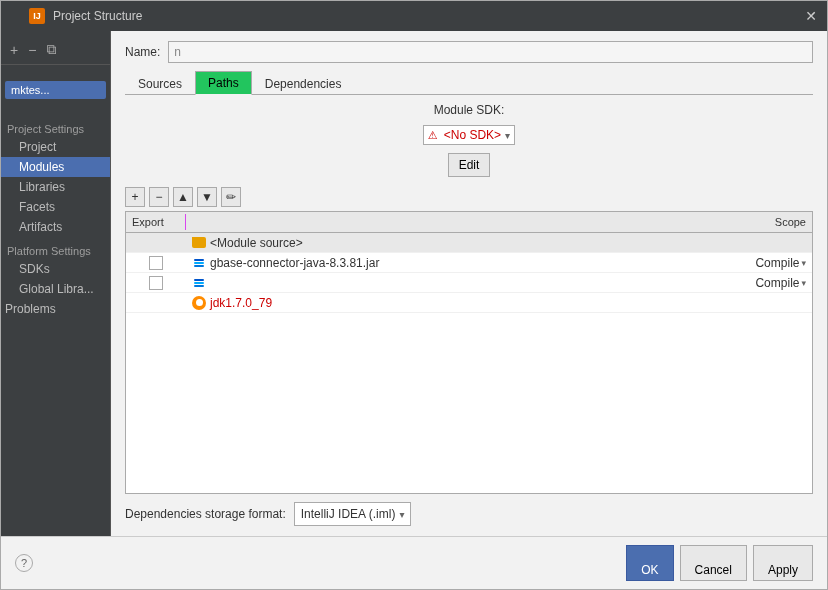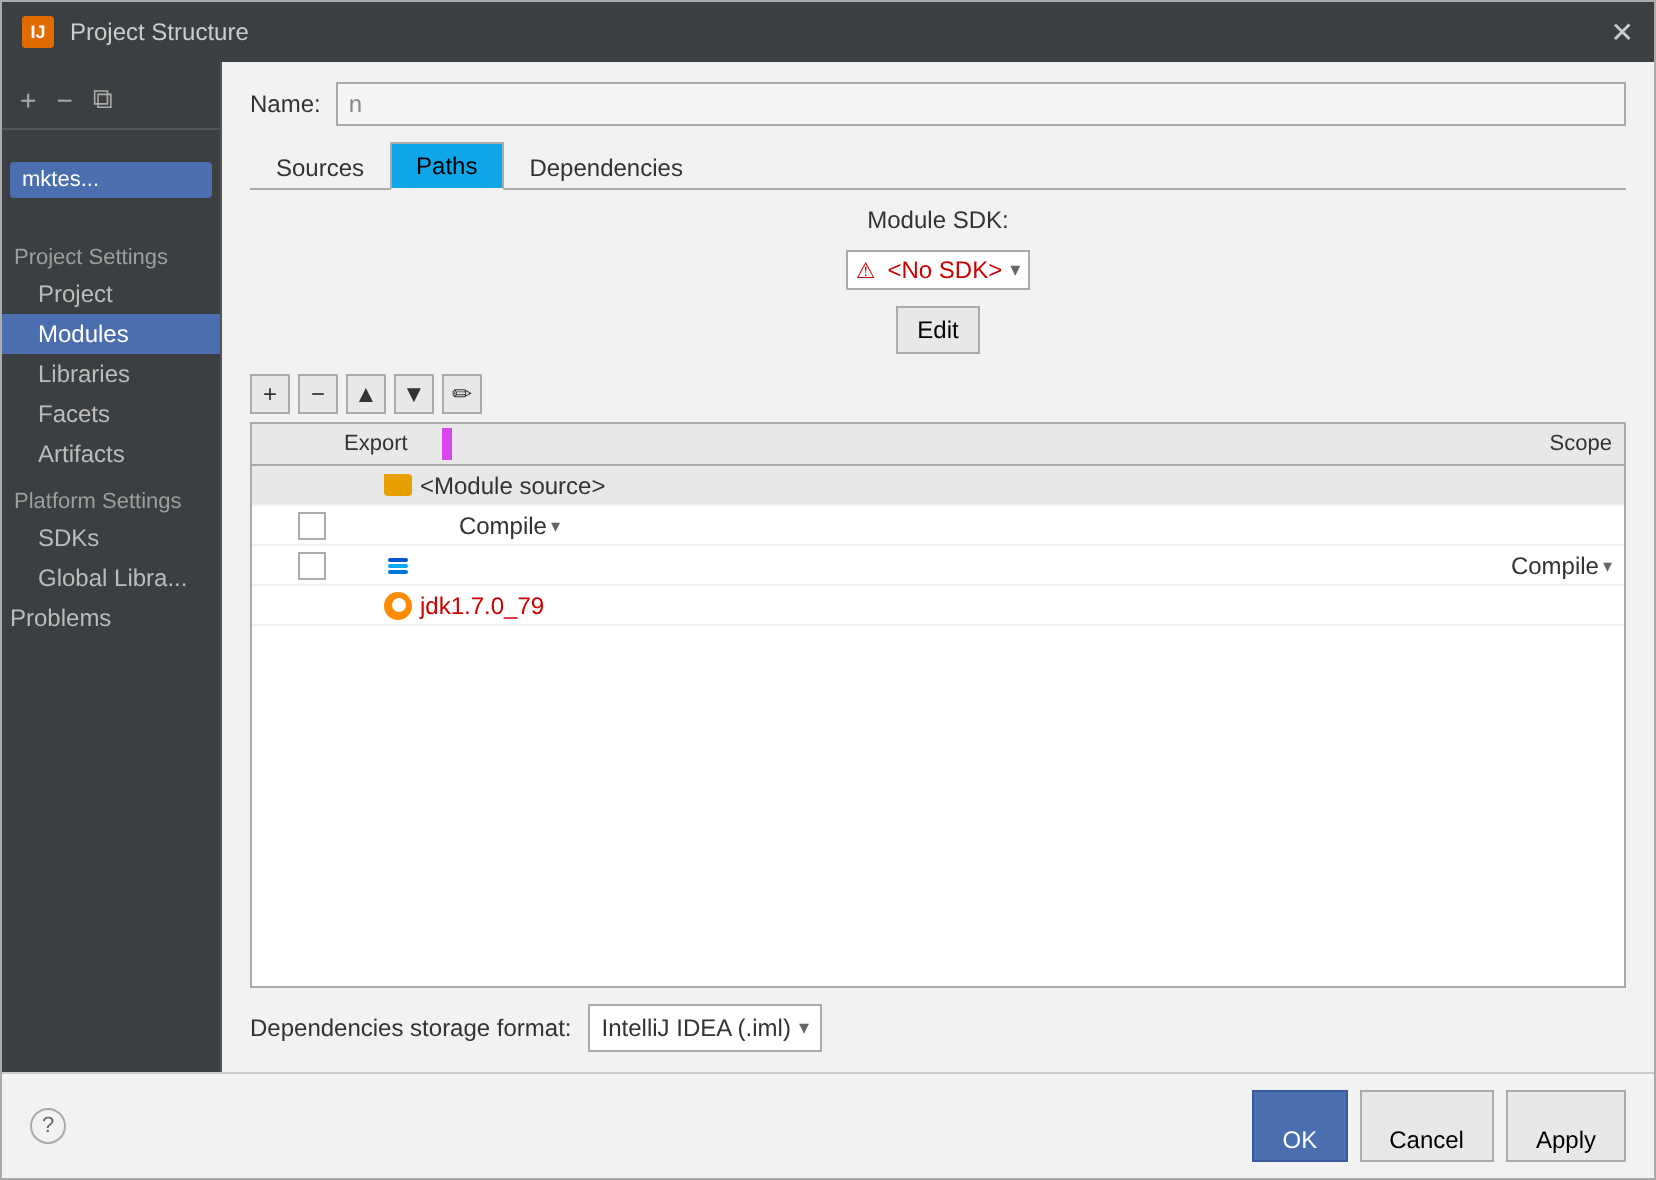--- a/index.html
+++ b/index.html
@@ -41,20 +41,21 @@
       width: 16px;
       height: 16px;
       background: #e06c00;
       border-radius: 2px;
       display: flex;
       align-items: center;
       justify-content: center;
       font-size: 9px;
       color: white;
       font-weight: bold;
+      margin-left: 18px;
     }
     .titlebar-title {
       font-size: 12px;
       color: #ccc;
     }
     .titlebar-close {
       cursor: pointer;
       color: #aaa;
       font-size: 14px;
       background: none;
@@ -156,21 +157,21 @@
       padding: 4px 12px;
       font-size: 12px;
       cursor: pointer;
       color: #333;
       border: 1px solid transparent;
       border-bottom: none;
       background: transparent;
       margin-bottom: -1px;
     }
     .tab.active {
-      background: #0ea5e9;
+      background: #22c55e;
       border: 1px solid #aaa;
       border-bottom: 1px solid #f2f2f2;
       color: #000;
     }
     .sdk-row {
       display: flex;
       align-items: center;
       gap: 8px;
       margin-bottom: 10px;
       flex-direction: column;
@@ -239,22 +240,21 @@
       display: flex;
       background: #e8e8e8;
       border-bottom: 1px solid #aaa;
       padding: 2px 0;
     }
     .deps-col-export {
       width: 60px;
       padding: 2px 6px;
       font-size: 11px;
       color: #333;
-      border-right: 5px solid #d946ef;
-      margin-left: 40px;
+      border-right: 1px solid #d946ef;
     }
     .deps-col-name {
       flex: 1;
       padding: 2px 6px;
       font-size: 11px;
       color: #333;
     }
     .deps-col-scope {
       width: 100px;
       padding: 2px 6px;
@@ -495,20 +495,28 @@
           <div class="deps-cell-name">
             <span style="display:inline-block;width:14px;height:11px;background:#e8a000;border-radius:0 2px 2px 2px;position:relative;flex-shrink:0;"></span>
             <span>&lt;Module source&gt;</span>
           </div>
           <div class="deps-cell-scope"></div>
         </div>
 
         <div class="deps-row">
           <div class="deps-cell-export">
             <div class="checkbox-cell"></div>
+          </div>
+          <div class="deps-cell-name">
+            <div class="jar-icon-bars">
+              <div class="jar-bar" style="background:#0055cc;"></div>
+              <div class="jar-bar" style="background:#00aaff;"></div>
+              <div class="jar-bar" style="background:#0077dd;"></div>
+            </div>
+            <span>gbase-connector-java-8.3.81.jar</span>
           </div>
           <div class="deps-cell-scope">
             <span class="scope-dropdown">
               <span>Compile</span>
               <span class="scope-arrow">▾</span>
             </span>
           </div>
         </div>
 
         <div class="deps-row">

